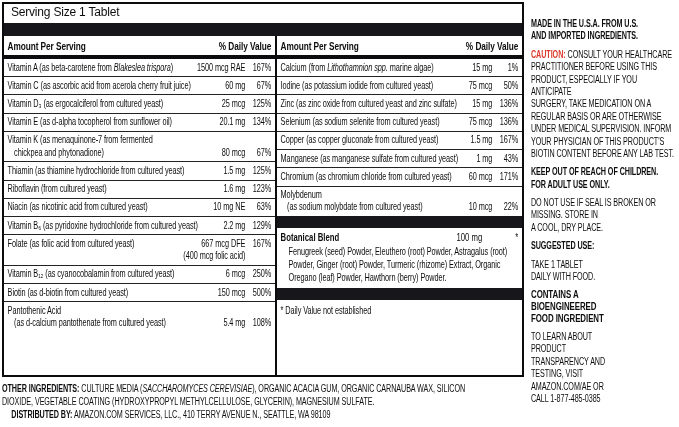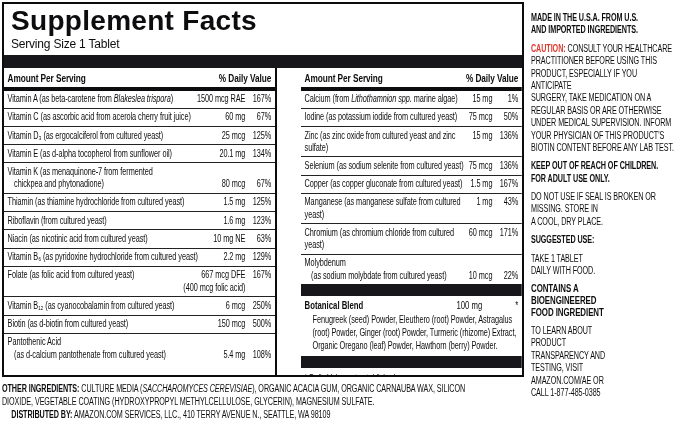--- a/index.html
+++ b/index.html
@@ -3,21 +3,21 @@
 <meta charset="utf-8">
 <style>
   html,body{margin:0;padding:0;}
   body{width:679px;height:427px;background:#fdfdfd;font-family:"Liberation Sans",sans-serif;color:#0d0d0f;position:relative;overflow:hidden;}
   .page{position:absolute;inset:0;background:#fff;}
   
   .panel{position:absolute;left:2px;top:2px;width:522px;height:375px;border:2px solid #0c0c0e;box-sizing:border-box;background:#fff;display:flex;flex-direction:column;}
   .title{font-size:28px;font-weight:800;letter-spacing:.3px;line-height:1.02;padding:3px 7px 0;}
   .serving{font-size:12px;padding:1px 7px 4px;letter-spacing:-.2px;}
   .bar{height:13px;background:#17171b;flex:none;}
-  .cols{flex:1;display:flex;min-height:0;gap:24px;}
+  .cols{flex:1;display:flex;min-height:0;}
   .col{overflow:hidden;}
   .col.left{width:271px;border-right:2px solid #0c0c0e;flex:none;}
   .col.right{flex:1;}
   
   .cond{width:139%;transform:scaleX(0.719);transform-origin:0 0;}
   .colhead{display:flex;justify-content:space-between;font-weight:bold;font-size:11.5px;padding:4px 5px 3px;border-bottom:4px solid #0c0c0e;letter-spacing:-.1px;}
   .row{display:flex;align-items:flex-start;padding:2.5px 5px;font-size:10.2px;line-height:1.2;letter-spacing:-.1px;}
   .row.end{align-items:flex-end;}
   .rows .row + .row{border-top:1px solid #222;}
   .nm{flex:1;padding-right:4px;}
@@ -28,36 +28,35 @@
   .botanical{padding:3px 5px 4px;}
   .bot-head{display:flex;font-size:10.8px;line-height:1.2;}
   .bot-name{font-weight:bold;}
   .bot-amt{margin-left:auto;margin-right:40px;}
   .bot-star{width:10px;text-align:right;}
   .bot-desc{font-size:10.2px;line-height:1.28;padding:1px 2px 0 11px;letter-spacing:-.1px;}
   .footnote{font-size:10.2px;padding:5px 5px 2px;letter-spacing:-.1px;}
   .it{font-style:italic;}
   .bd{font-weight:bold;}
   
-  .sidebar{position:absolute;left:531px;top:12px;width:148px;}
+  .sidebar{position:absolute;left:531px;top:18px;width:148px;}
   .sidebar .p{margin:0 0 6px;font-size:10px;line-height:1.24;white-space:pre-line;letter-spacing:-.1px;}
   .sidebar .p.bold{font-weight:bold;}
   .sidebar .p.big{font-weight:bold;font-size:11px;line-height:1.08;}
   
   .bottom{position:absolute;left:2px;top:382px;width:523px;}
   .bottom .line{font-size:10px;line-height:1.3;white-space:pre-line;letter-spacing:-.1px;}
   .bottom .line.indent{padding-left:13px;}
 </style>
 </head>
 <body>
 
 <div class="page">
 
   <div class="panel">
-    <div class="title">Supplement Facts</div>
     <div class="serving">Serving Size 1 Tablet</div>
     <div class="bar" style="background: rgb(23, 23, 27);"></div>
     <div class="cols">
 
       <div class="col left">
         <div class="cond">
           <div class="colhead">
             <span>Amount Per Serving</span>
             <span>% Daily Value</span>
           </div>

